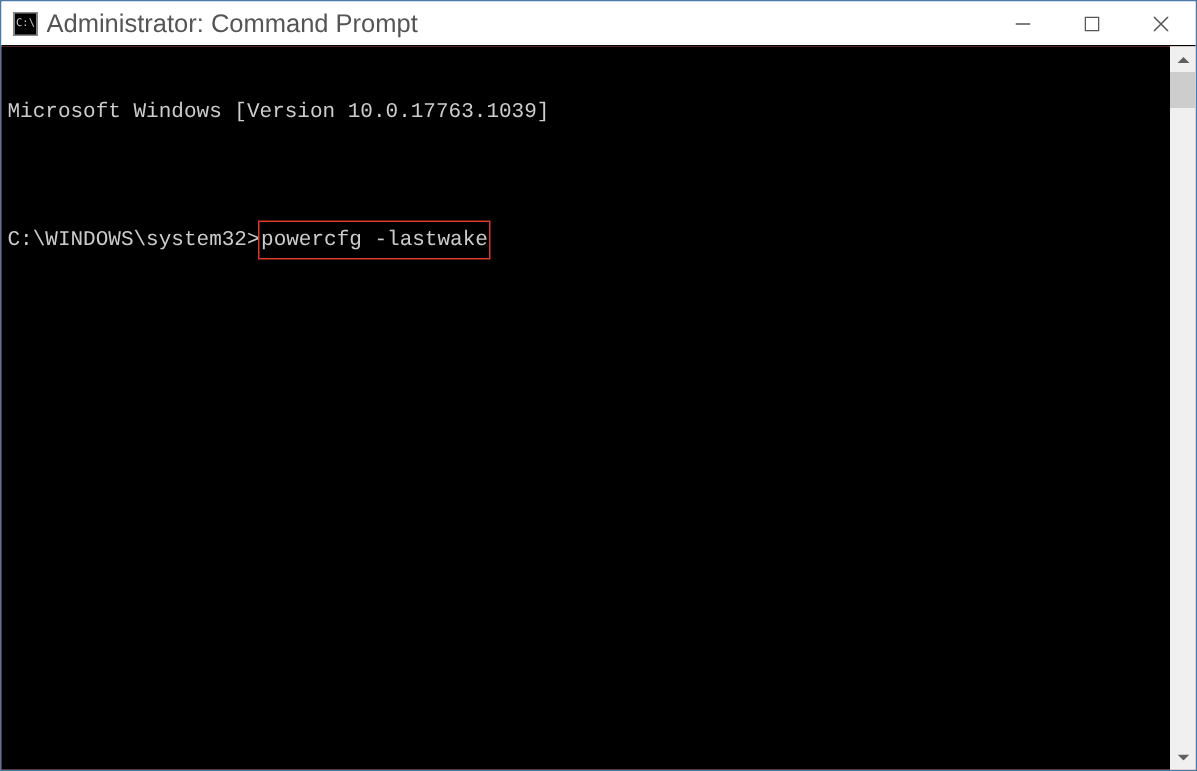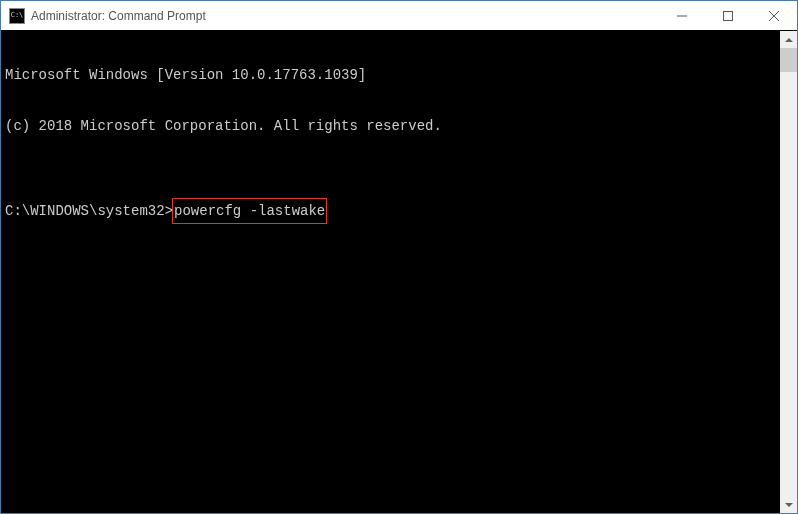--- a/index.html
+++ b/index.html
@@ -39,21 +39,21 @@
       justify-content: center;
     }
     .titlebar-icon-inner {
       color: #cccccc;
       font-size: 7px;
       font-family: Consolas, monospace;
       line-height: 1;
     }
     .titlebar-text {
       flex: 1;
-      font-size: 12px;
+      font-size: 17px;
       color: #555;
       white-space: nowrap;
       overflow: hidden;
     }
     .titlebar-controls {
       display: flex;
       height: 100%;
     }
     .titlebar-btn {
       width: 46px;
@@ -148,21 +148,20 @@
             <line x1="0" y1="0" x2="10" y2="10" stroke-width="1"></line>
             <line x1="10" y1="0" x2="0" y2="10" stroke-width="1"></line>
           </svg>
       </button>
     </div>
   </div>
 
   <div class="terminal-wrap">
     <div class="terminal">
       <div class="line">Microsoft Windows [Version 10.0.17763.1039]</div>
-      <div class="line">(c) 2018 Microsoft Corporation. All rights reserved.</div>
       <div class="line"></div>
       <div class="prompt-line"><span>C:\WINDOWS\system32&gt;</span><span class="cmd-highlight">powercfg -lastwake</span></div>
     </div>
 
     <div class="scrollbar">
       <div class="scroll-btn">
         <svg width="8" height="4" viewBox="0 0 8 4">
             <polygon points="4,0 8,4 0,4"></polygon>
           </svg>
       </div>

